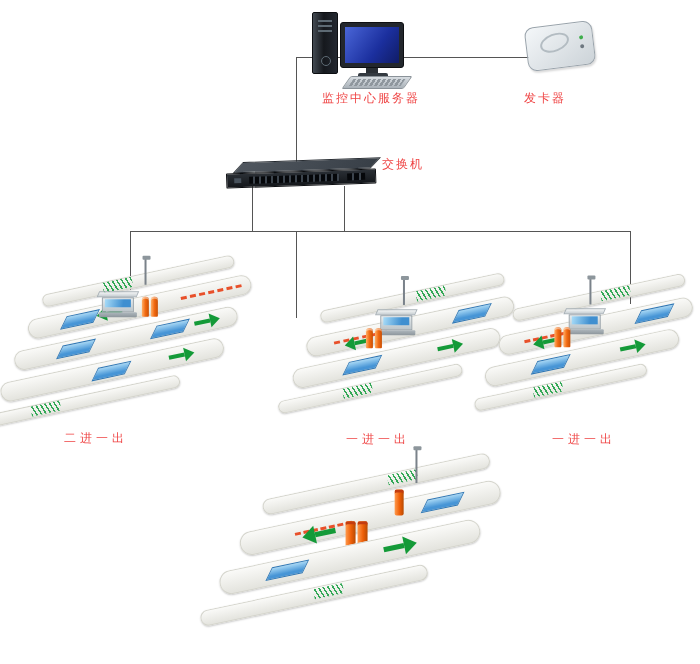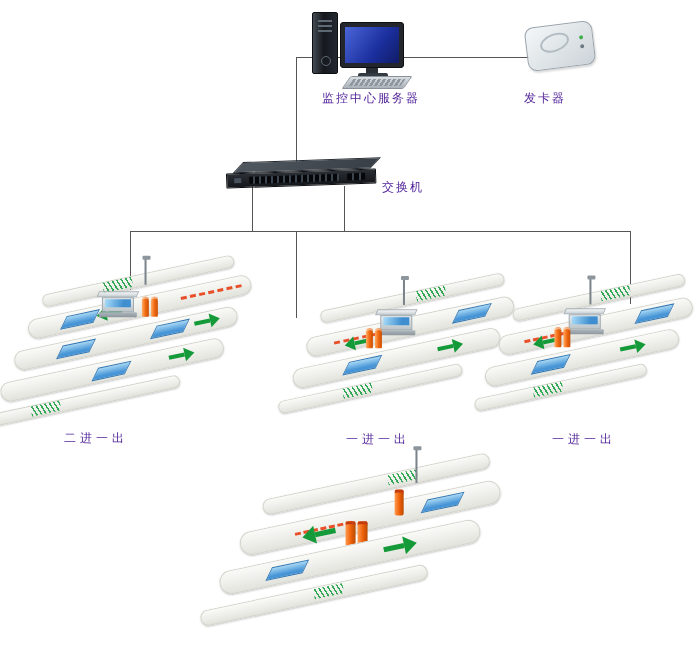--- a/index.html
+++ b/index.html
@@ -10,21 +10,21 @@
     --orange-hi:#ffb067;
     --orange:#f26a12;
     --orange-dk:#c94f04;
     --dash:#e8502a;
     --wire:#555555;
   }
   *{margin:0;padding:0;box-sizing:border-box}
   html,body{width:700px;height:664px}
   body{position:relative;background:#ffffff;font-family:"DejaVu Sans",sans-serif;overflow:hidden}
   .abs{position:absolute}
-  .lbl{position:absolute;font-size:12px;color:#4c1d95;letter-spacing:2px;white-space:nowrap}
+  .lbl{position:absolute;font-size:12px;color:#ef4444;letter-spacing:2px;white-space:nowrap}
   .lbl.stn{letter-spacing:4px}
   svg.wires{position:absolute;left:0;top:0;pointer-events:none}
   svg.wires line{stroke:var(--wire);stroke-width:1;shape-rendering:crispEdges}
 
   
   .server{left:310px;top:8px;width:104px;height:84px}
   .tower{position:absolute;left:2px;top:4px;width:26px;height:62px;border-radius:2px;
          background:linear-gradient(90deg,#434a52,#15181d 45%,#232830);border:1px solid #0c0e11}
   .tower::before{content:"";position:absolute;left:5px;top:7px;width:14px;height:13px;
          background:repeating-linear-gradient(180deg,#5d6a74 0 2px,transparent 2px 5px)}
@@ -135,21 +135,21 @@
   <div class="lbl" style="left:524px;top:90px">发卡器</div>
 
   <div class="abs switchbox">
     <div class="sw-top"></div>
     <div class="sw-front">
       <div class="sw-led"></div>
       <div class="ports"></div>
       <div class="ports2"></div>
     </div>
   </div>
-  <div class="lbl" style="left:382px;top:179px">交换机</div>
+  <div class="lbl" style="left:382px;top:156px">交换机</div>
 
   <div class="station" style="left:8px;top:272px;width:260px;height:150px">
     <div class="iso">
       <div class="strip sw2" style="left:46px;top:4px;width:196px">
         <div class="hatch" style="left:62px;top:1px"></div>
       </div>
       <div class="pole up" style="left:152px;top:-10px"></div>
       <div class="strip" style="left:26px;top:26px;width:228px">
         <div class="pad" style="left:36px;top:4px"></div>
         <div class="arrow-l" style="left:80px;top:8px"></div>

